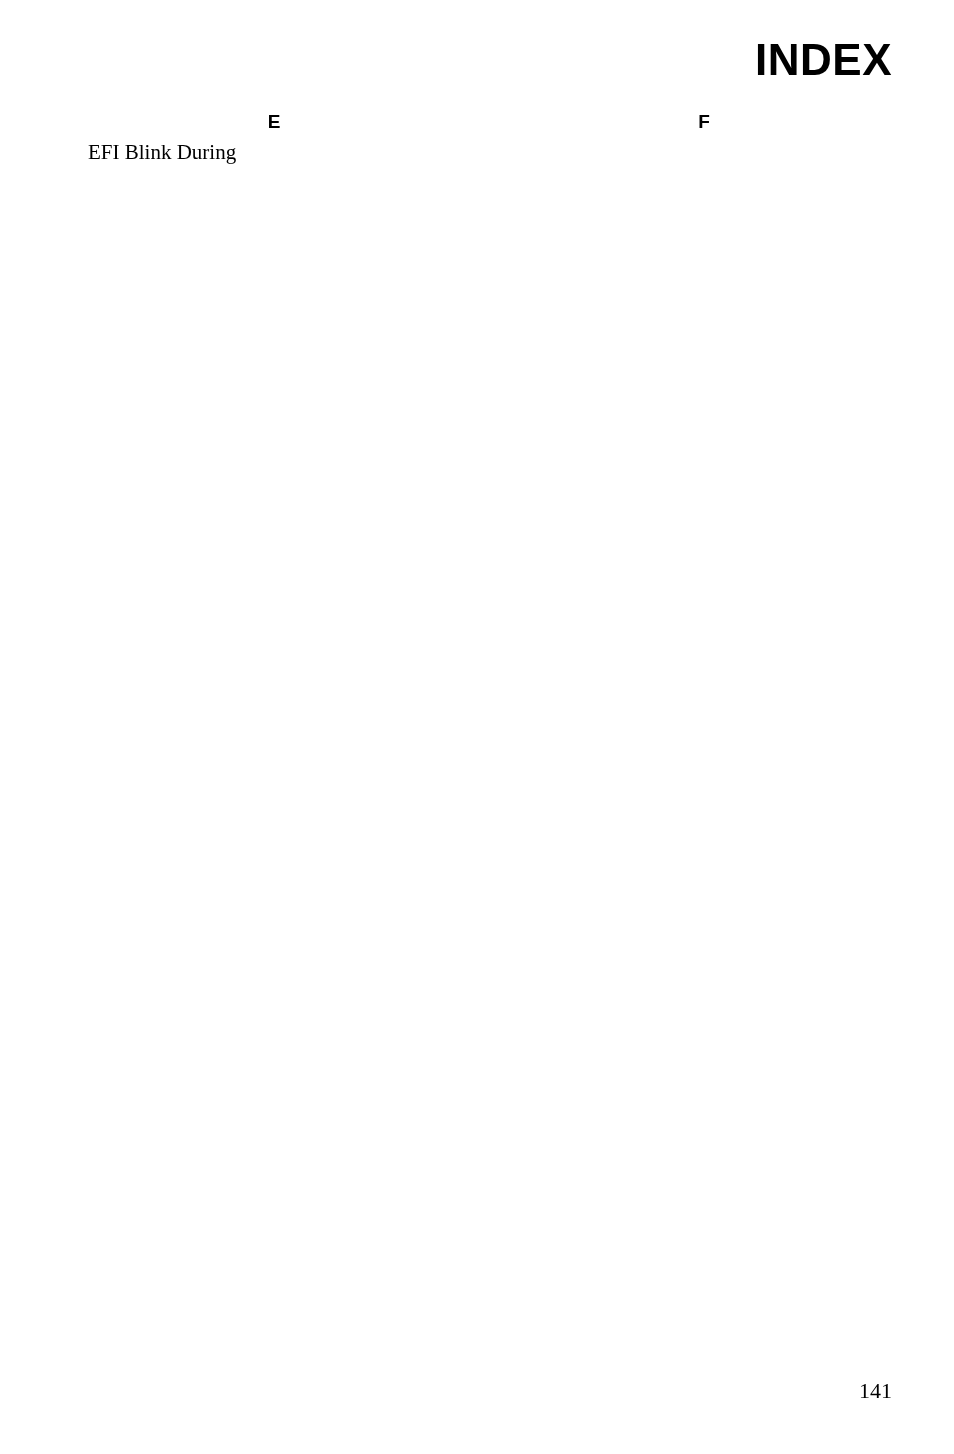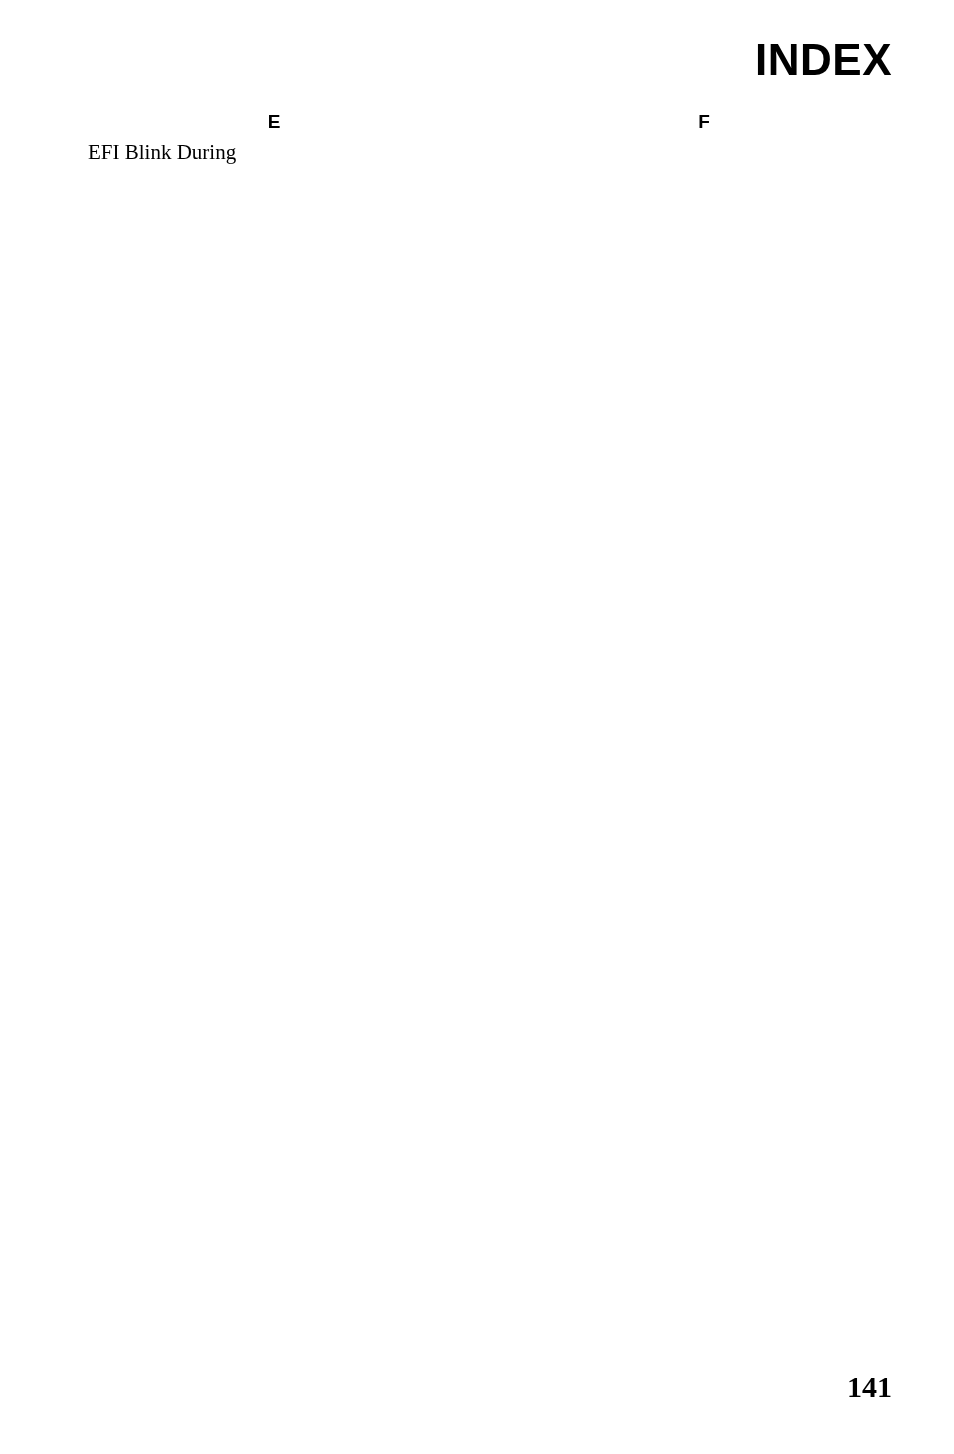--- a/index.html
+++ b/index.html
@@ -74,23 +74,22 @@
   }
   .entry .page {
     flex: 0 0 auto;
     padding-left: 5px;
     text-align: right;
   }
   .page-number {
     position: absolute;
     right: 62px;
     bottom: 52px;
-    font-size: 30px;
+    font-size: 22px;
     line-height: 1;
-    font-weight: bold;
   }
 </style>
 </head>
 <body>
 
 <div class="page">
 
   <div class="page-title">INDEX</div>
 
   <div class="columns">

